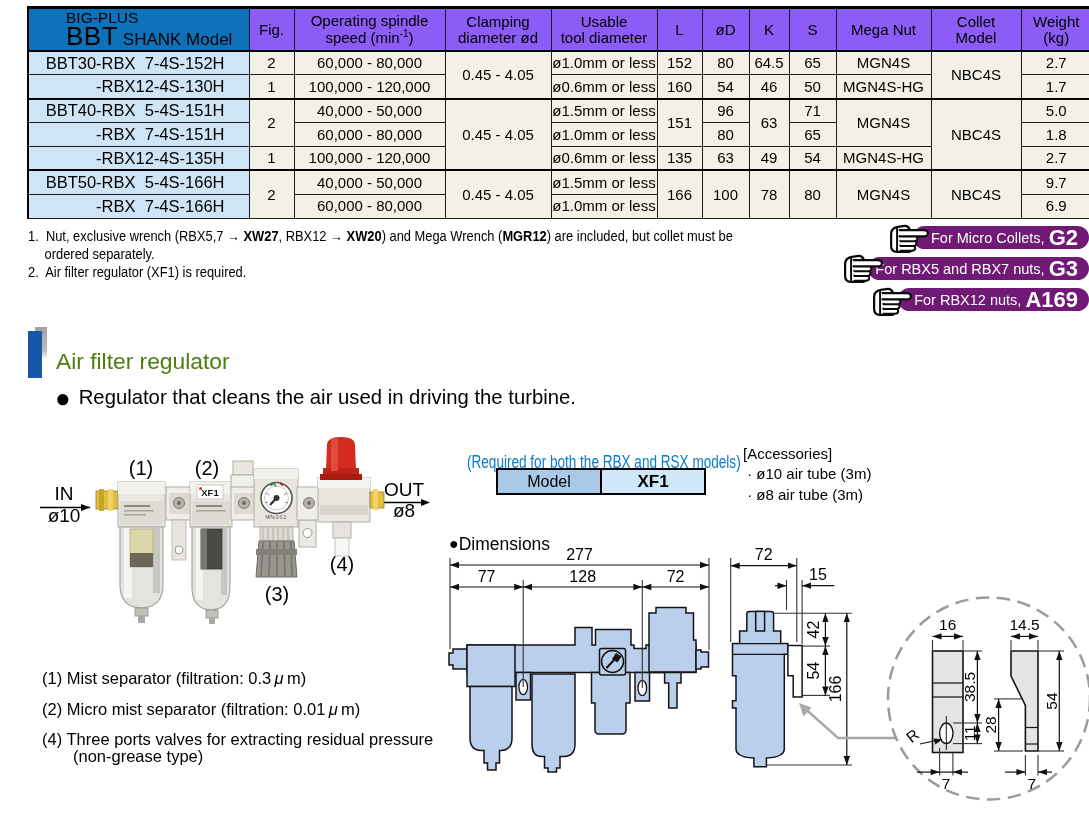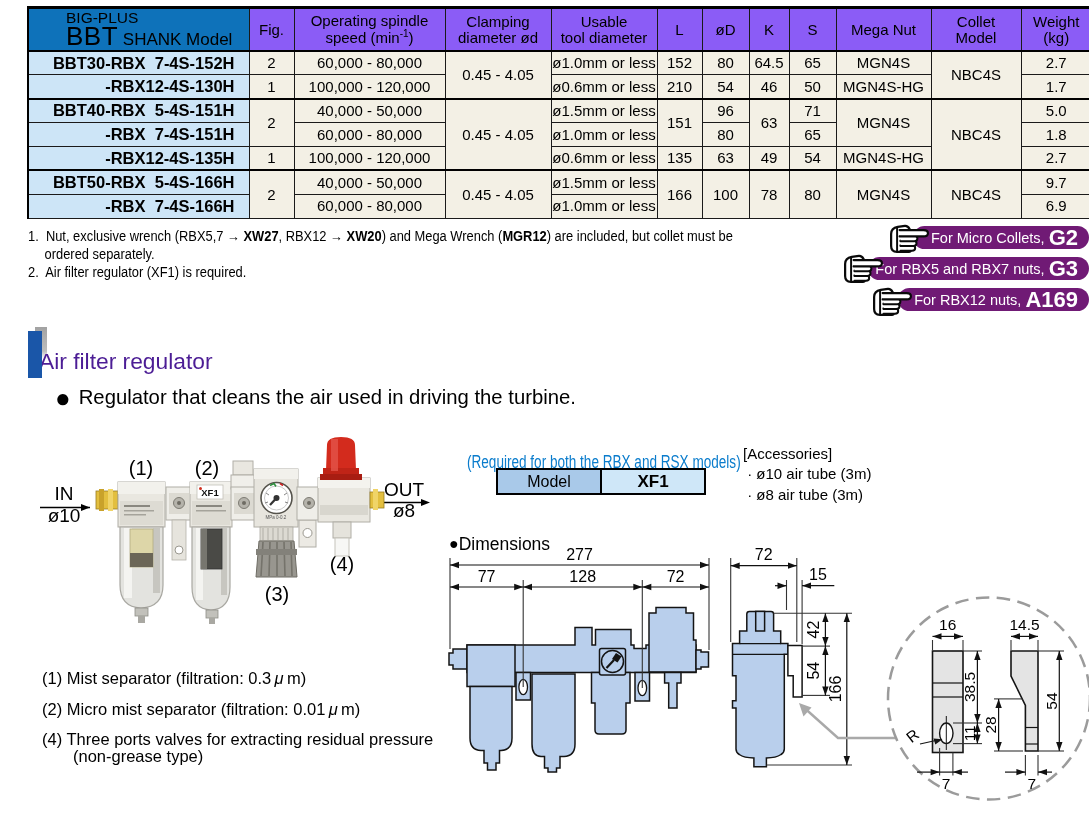--- a/index.html
+++ b/index.html
@@ -4,21 +4,21 @@
 <style>
 * { margin:0; padding:0; box-sizing:border-box; }
 html,body { width:1089px; height:820px; background:#fff; font-family:"Liberation Sans", sans-serif; }
 #page { position:relative; width:1089px; height:820px; overflow:hidden; background:#fff;margin-left:20px; }
 .abs { position:absolute; }
 
 
 table.spec { border-collapse:collapse; table-layout:fixed; position:absolute; left:7px; top:6px; width:1064px; }
 table.spec td, table.spec th { border:1px solid #1a1a1a; font-size:15px; text-align:center; padding:0; height:23.9px; color:#000; background:#f3f0e5; font-weight:normal; line-height:1.05; }
 table.spec .hd { background:#8b5cf6; }
-table.spec .mod { background:#cde5f7; font-weight:bold; text-align:right; padding-right:14px; font-size:16.5px; }
+table.spec .mod { background:#cde5f7; font-weight:normal; text-align:right; padding-right:24px; font-size:16.5px; }
 table.spec .thick-t td, table.spec .thick-t th { border-top:2.5px solid #000; }
 table.spec .hrow th { height:38px; border-bottom:2.5px solid #000; border-top:3px solid #000; }
 table.spec .b-l { border-left:2.5px solid #000 !important; }
 table.spec .b-r { border-right:2.5px solid #000 !important; }
 .bluehead { background:#0e72ba !important; color:#fff; text-align:left !important; padding-left:37px !important; }
 .bluehead .l1 { font-size:15.5px; line-height:17px; display:block; }
 .bluehead .l2 { font-size:17px; line-height:21px; display:block; }
 .bluehead .l2 b { font-size:26px; font-weight:normal; letter-spacing:0.5px;text-align:center; }
 .lastrow td { border-bottom:2.5px solid #000; }
 
@@ -26,21 +26,21 @@
 .note { position:absolute; font-size:14px; color:#000; line-height:1.3; transform:scaleX(0.92); transform-origin:left top; }
 
 
 .pill { position:absolute; height:23px; background:#701a75; border-radius:12px; color:#fff; text-align:right; padding-right:11px; font-size:14.5px; line-height:23px; }
 .pill b { font-size:22px; font-weight:bold; letter-spacing:0px; vertical-align:-2px; }
 .hand { position:absolute; width:41px; height:34px; }
 
 
 .secbar { position:absolute; left:8px; top:331px; width:14px; height:47px; background:#1a56a8; z-index:1; }
 .secbar-sh { position:absolute; left:15px; top:327px; width:12px; height:32px; background:linear-gradient(to bottom, #a2a2a2, #bdbdbd 75%, rgba(200,200,200,0)); z-index:0; }
-.sectitle { position:absolute; left:19px; top:348px; font-size:22.8px; color:#4c1d95; }
+.sectitle { position:absolute; left:36px; top:348px; font-size:22.8px; color:#4d7c0f; }
 .secdesc { position:absolute; left:35px; top:386px; font-size:20.3px; color:#000; }
 .secdesc .dot { font-size:26px; margin-right:8px; vertical-align:-2.5px; line-height:0; }
 
 
 .reqtext { position:absolute; left:447px; top:452px; color:#0a7ccc; font-size:17.5px; white-space:nowrap; transform:scaleX(0.775); transform-origin:left center; }
 table.xf1 { position:absolute; left:476px; top:468px; border-collapse:collapse; }
 table.xf1 td { border:2px solid #000; width:104px; height:25px; text-align:center; font-size:16px; }
 table.xf1 .m { background:#a9c9e9; }
 table.xf1 .x { background:#cfe7f8; font-weight:bold; font-size:17px; }
 .acc { position:absolute; left:723px; top:444px; font-size:15px; line-height:1.35; }
@@ -100,21 +100,21 @@
           <td>65</td>
 <td>MGN4S</td>
 <td rowspan="2">NBC4S</td>
 <td class="b-r">2.7</td>
 </tr>
 <tr>
 <td class="mod b-l">-RBX12-4S-130H</td>
 <td>1</td>
 <td>100,000 - 120,000</td>
 <td>ø0.6mm or less</td>
-<td>210</td>
+<td>160</td>
           <td>54</td>
           <td>46</td>
           <td>50</td>
 <td>MGN4S-HG</td>
 <td class="b-r">1.7</td>
 </tr>
 <tr class="thick-t">
 <td class="mod b-l">BBT40-RBX&nbsp;&nbsp;5-4S-151H</td>
 <td rowspan="2">2</td>
 <td>40,000 - 50,000</td>

